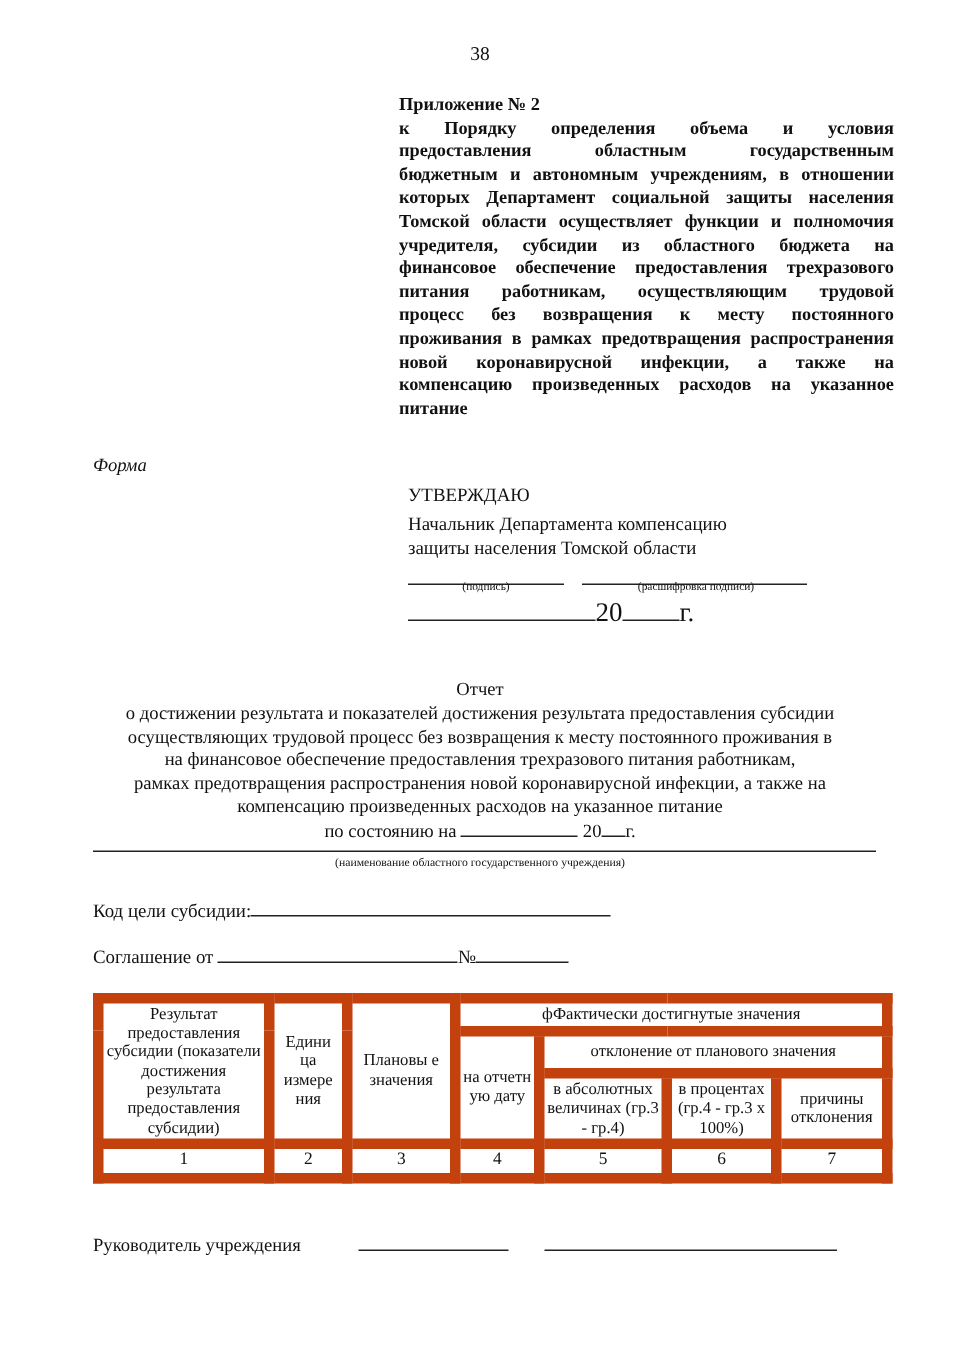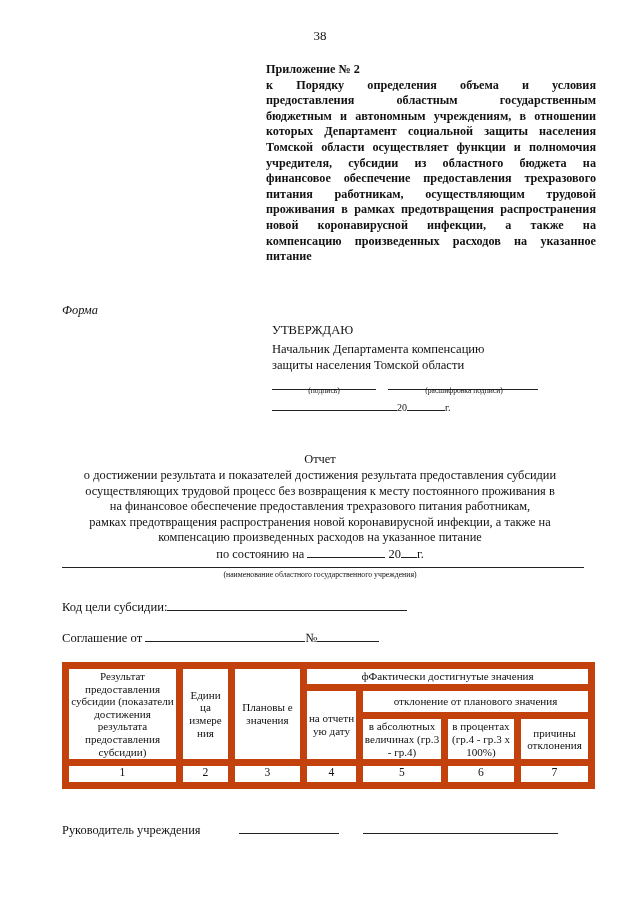--- a/index.html
+++ b/index.html
@@ -89,21 +89,21 @@
     left: 272px;
     width: 290px;
     font-size: 7.6px;
   }
   .sig-caps .c1 { display: inline-block; width: 104px; text-align: center; }
   .sig-caps .c2 { display: inline-block; width: 160px; text-align: center; margin-left: 8px;}
   .date-row {
     position: absolute;
     top: 398px;
     left: 272px;
-    font-size: 10px;
+    font-size: 18px;
     white-space: nowrap;
   }
   .ul { border-bottom: 1px solid #222; display: inline-block; height: 12px; }
 
   
   .report {
     position: absolute;
     top: 452px;
     left: 40px;
     width: 560px;
@@ -193,20 +193,21 @@
   <div class="appendix-block">
     <span class="ln first">Приложение № 2</span>
     <span class="ln nat">к  Порядку        определения      объема     и     условия</span>
     <span class="ln nat">предоставления          областным        государственным</span>
     <span class="ln nat">бюджетным и автономным учреждениям, в отношении</span>
     <span class="ln nat">которых Департамент социальной защиты населения</span>
     <span class="ln nat">Томской области осуществляет функции и полномочия</span>
     <span class="ln nat">учредителя,  субсидии   из   областного   бюджета   на</span>
     <span class="ln nat">финансовое обеспечение предоставления трехразового</span>
     <span class="ln nat">питания    работникам,    осуществляющим    трудовой</span>
+    <span class="ln nat">процесс   без   возвращения   к   месту   постоянного</span>
     <span class="ln nat">проживания в рамках предотвращения распространения</span>
     <span class="ln nat">новой    коронавирусной    инфекции,      а   также   на</span>
     <span class="ln nat">компенсацию произведенных расходов на  указанное</span>
     <span class="ln last">питание</span>
   </div>
 
   <div class="forma">Форма</div>
 
   <div class="approve">
     <div class="head">УТВЕРЖДАЮ</div>

